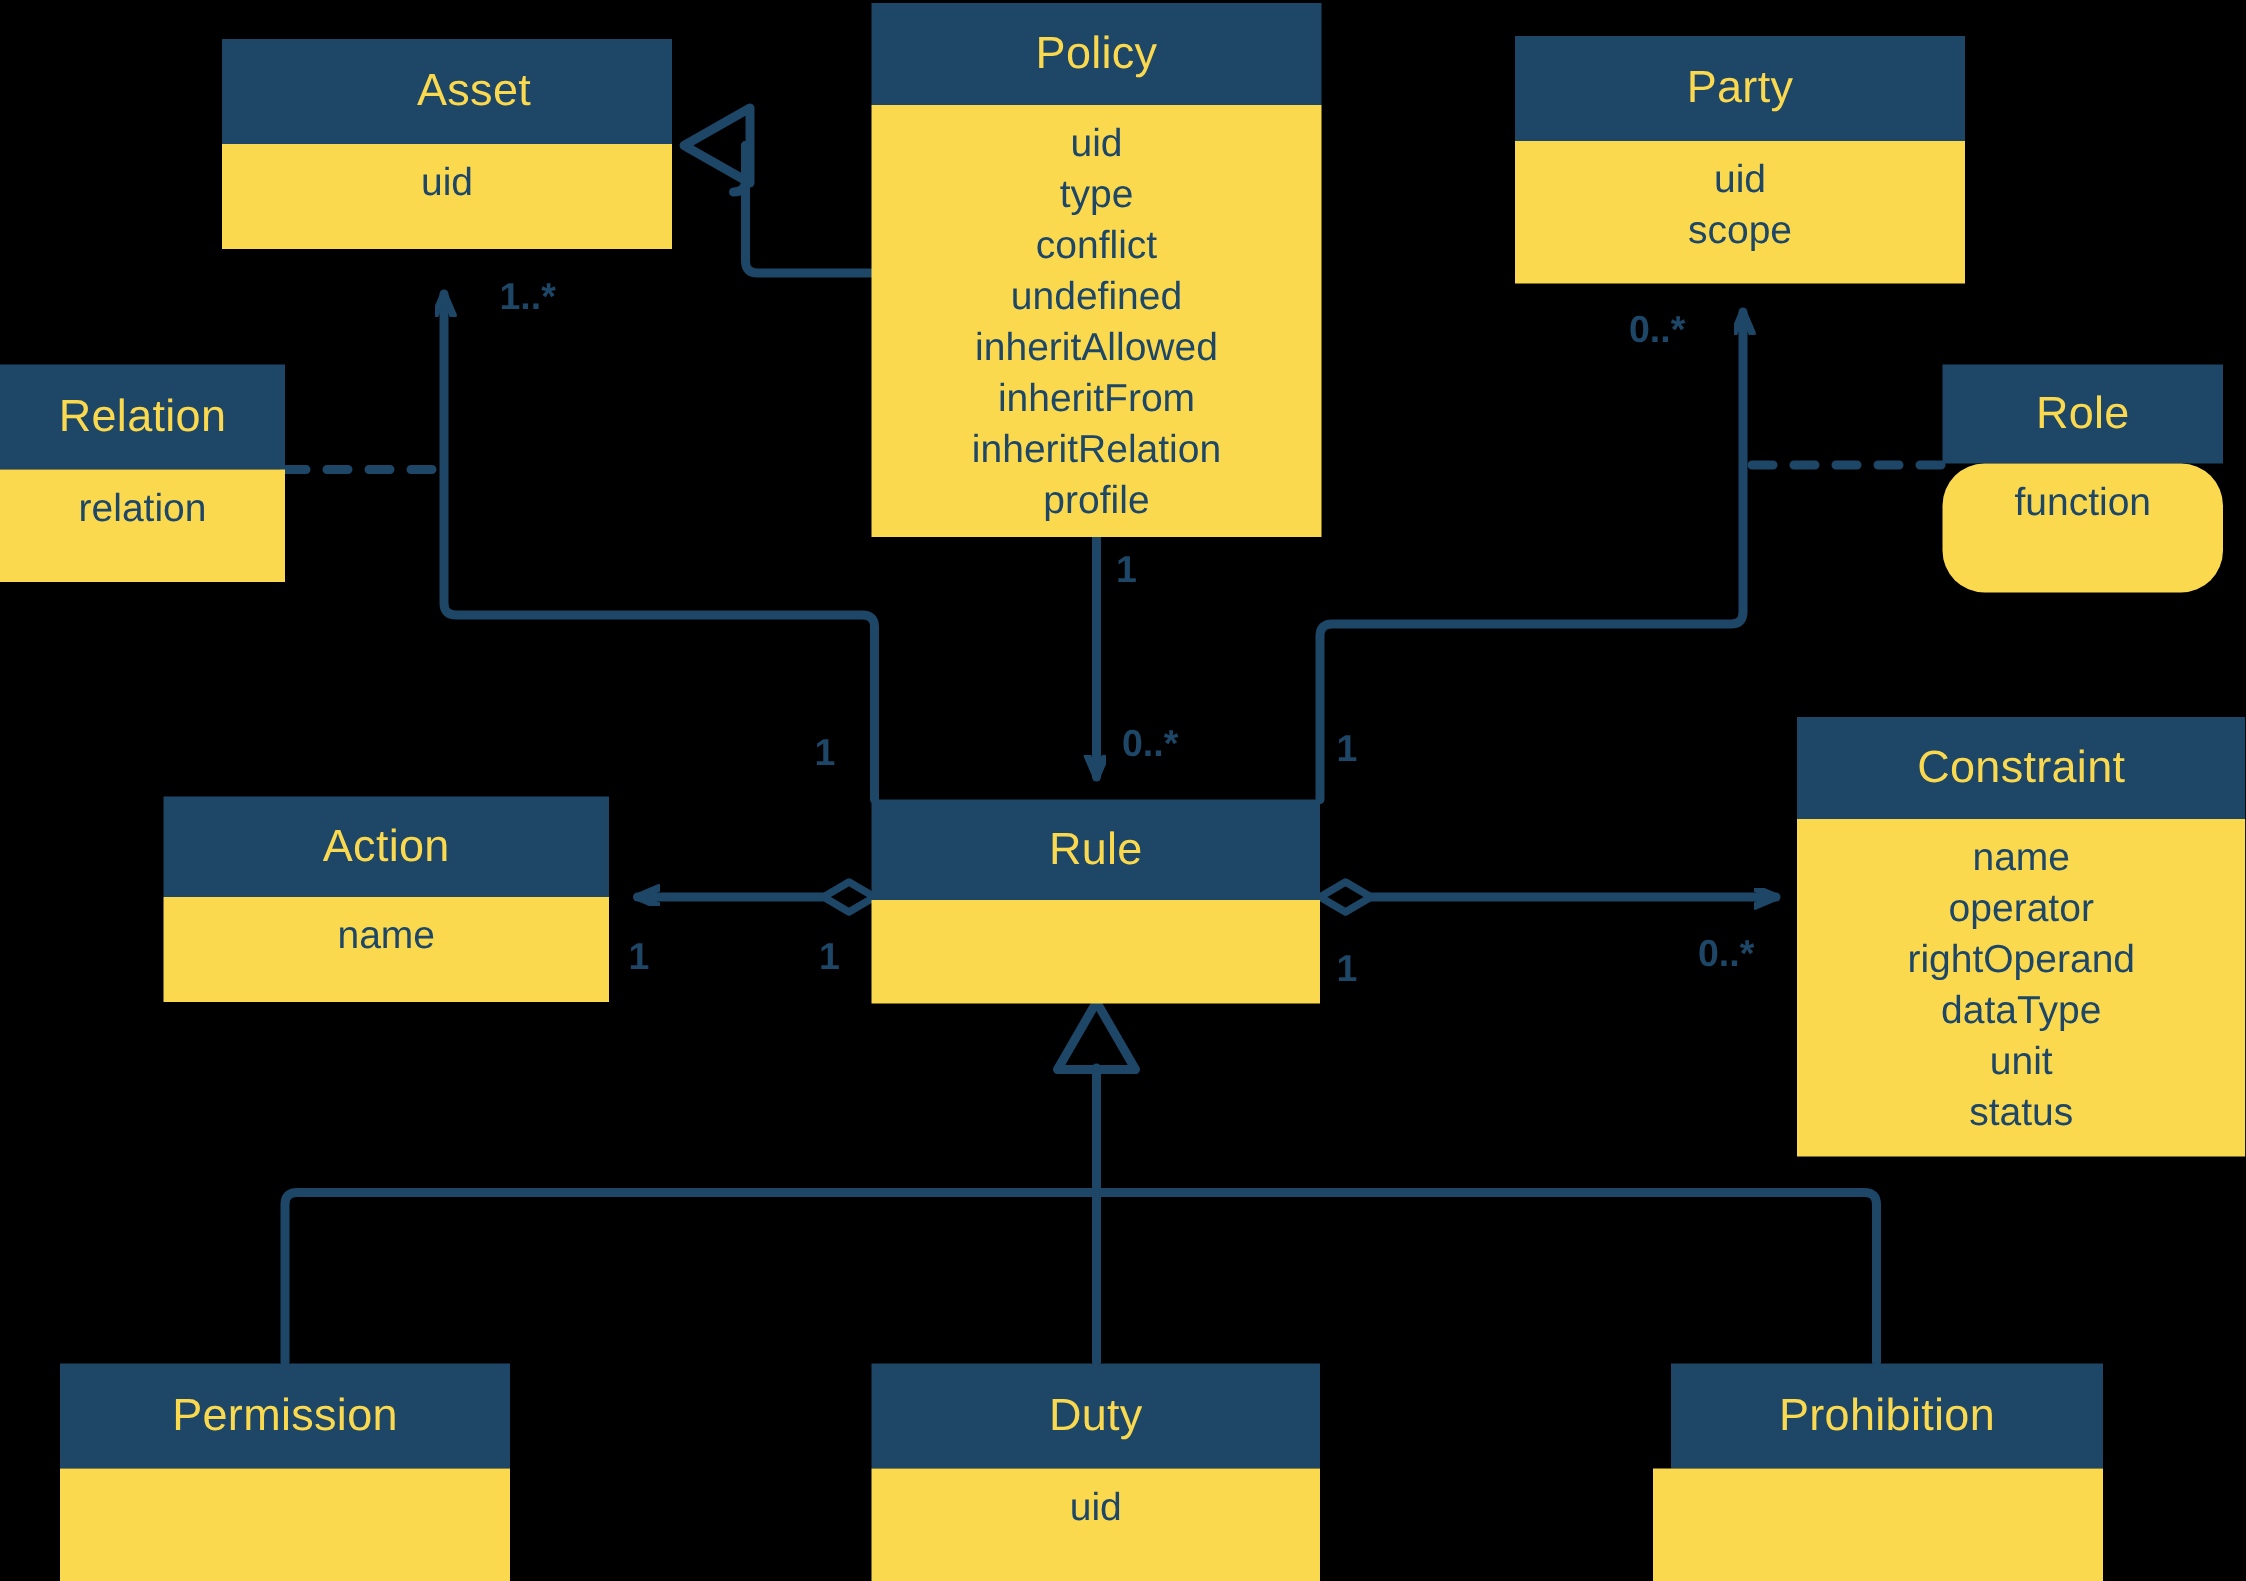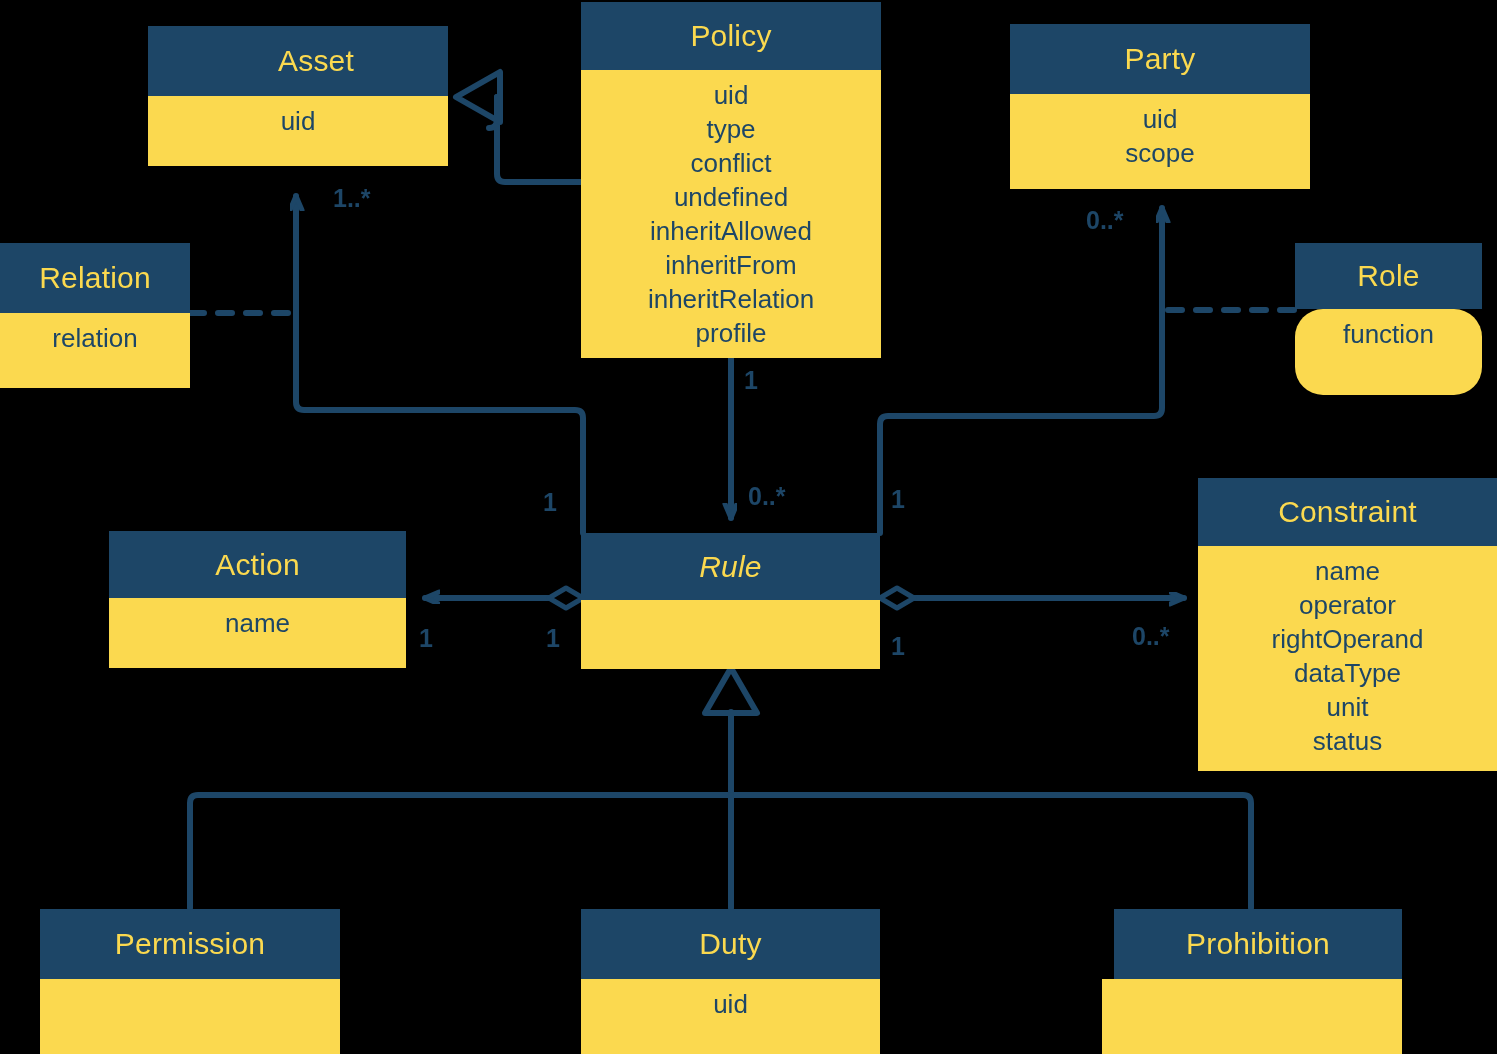--- a/index.html
+++ b/index.html
@@ -30,21 +30,20 @@
     background: #1d4667;
     color: #fbd94f;
     display: flex;
     align-items: center;
     justify-content: center;
     font-size: 30px;
     letter-spacing: .2px;
     box-sizing: border-box;
   }
   .uml-header.abstract {
-    font-style: italic;
   }
   .uml-body {
     background: #fbd94f;
     color: #1d4667;
     font-size: 26px;
     line-height: 34px;
     text-align: center;
     padding-top: 8px;
     box-sizing: border-box;
     overflow: hidden;

